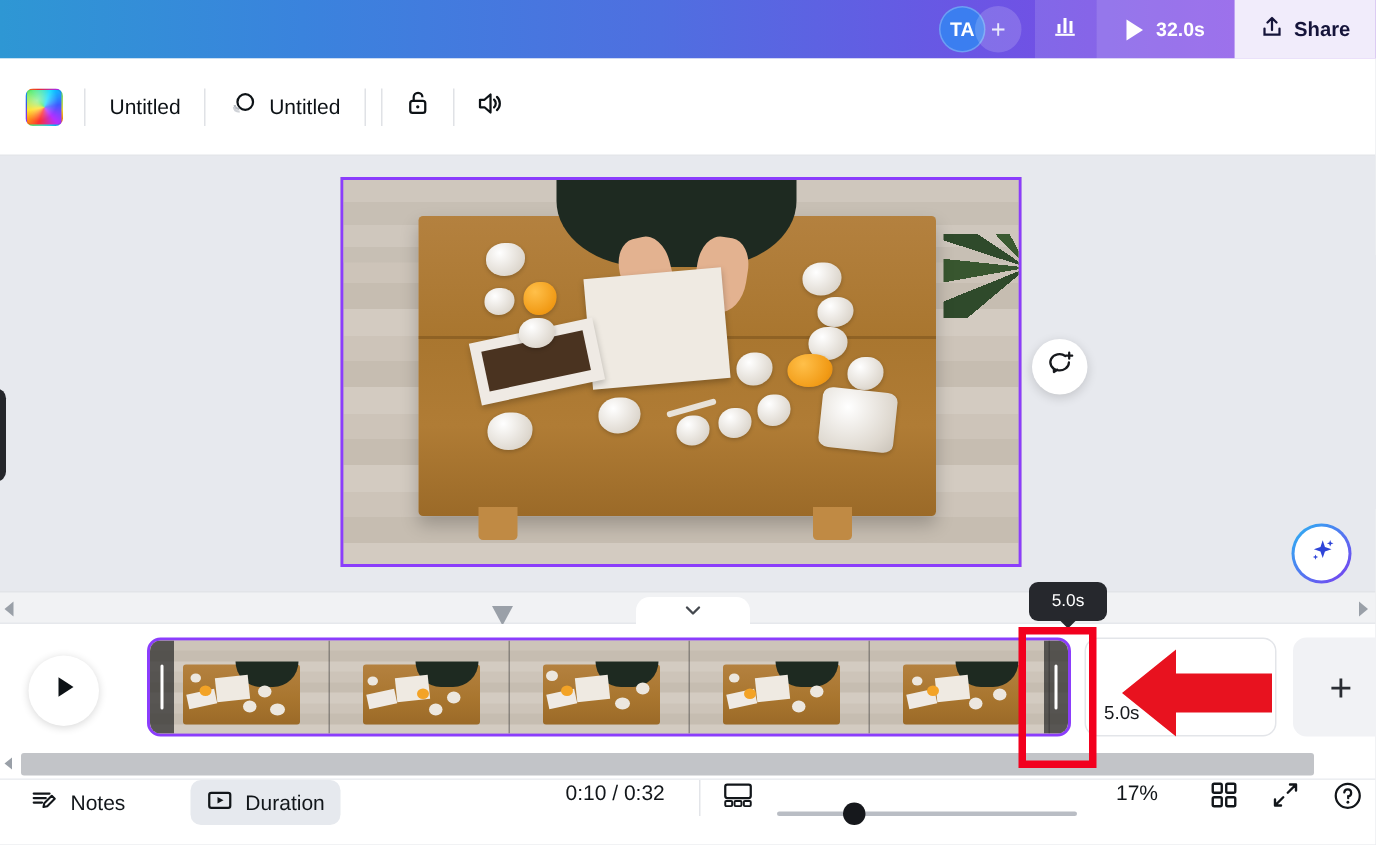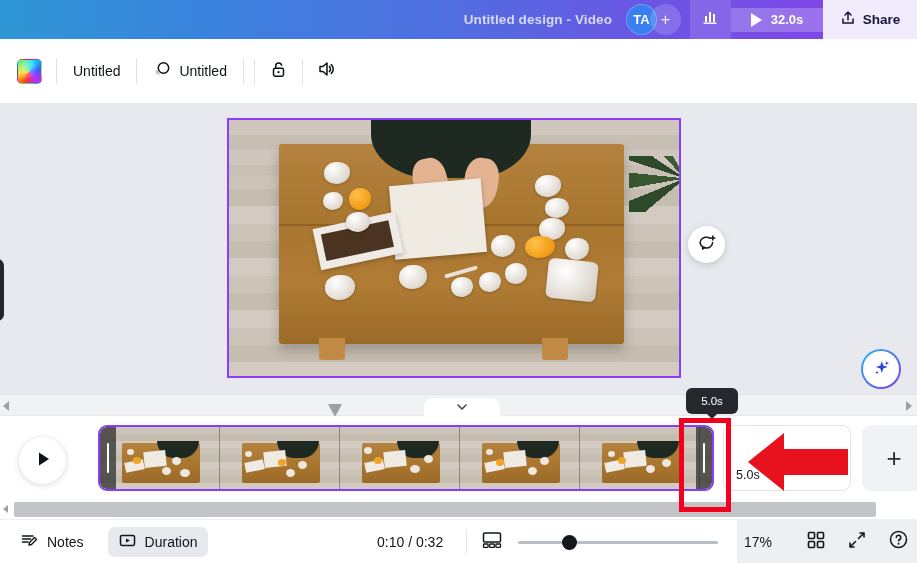--- a/index.html
+++ b/index.html
@@ -31,21 +31,21 @@
     width: 31px; height: 31px; border-radius: 50%;
     background: rgba(255,255,255,.16); color: #e9e9fb;
     font-size: 17px; display: flex; align-items: center; justify-content: center;
     margin-left: -7px;
   }
   .stats-btn {
     width: 41px; height: 39px; background: rgba(255,255,255,.13);
     display: flex; align-items: center; justify-content: center; margin-left: 9px;
   }
   .play-btn-top {
-    height: 24px; min-width: 92px; padding: 0 14px;
+    height: 39px; min-width: 92px; padding: 0 14px;
     background: rgba(255,255,255,.23);
     display: flex; align-items: center; justify-content: center; gap: 9px;
     color: #fff; font-size: 13px; font-weight: bold;
   }
   .tri-right {
     width: 0; height: 0; border-left: 11px solid #fff;
     border-top: 7px solid transparent; border-bottom: 7px solid transparent;
   }
   .share-btn {
     height: 39px; min-width: 94px; padding: 13px 15px;
@@ -231,22 +231,22 @@
   }
   .tl-scroll-arrow { position: absolute; left: 3px; top: 5px; width:0;height:0;
     border-right: 5px solid #9aa0a8; border-top: 4.5px solid transparent; border-bottom: 4.5px solid transparent;}
   .tl-scroll-track {
     position: absolute; left: 14px; top: 2px; width: 862px; height: 15px;
     background: #c2c4c8; border-radius: 2px;
   }
 
   
   .bottombar {
-    position: absolute; left: 0; top: 519px; width: 737px; height: 44px;
-    background: #fff; border-top: 1px solid #eceef1; display: flex; align-items: center;
+    position: absolute; left: 0; top: 519px; width: 917px; height: 44px;
+    background: #fff; border-top: 1px solid #eceef1; display: flex; align-items: flex-start; gap: 19px;
   }
   .bb-item {
     height: 30px; display: flex; align-items: center; gap: 8px;
     font-size: 14px; color: #12161a; padding: 0 10px; border-radius: 7px;
   }
   .bb-item.active { background: #e6e9ee; }
   .time-display {
     position: absolute; left: 377px; font-size: 14px; color: #12161a;
   }
   .bb-sep { position: absolute; left: 466px; width: 1px; height: 24px; background: #e3e5e9; }
@@ -279,21 +279,20 @@
     width: 0; height: 0; border-left: 6px solid transparent; border-right: 6px solid transparent;
     border-top: 6px solid #26282d;
   }
 </style>
 </head>
 <body>
 
 <div id="app">
 
   <div class="topbar">
-    <div class="doc-title">Untitled design - Video</div>
     <div class="avatar">TA</div>
     <div class="add-collab">+</div>
     <div class="stats-btn">
       <span>
         <svg width="17" height="17" viewBox="0 0 17 17">
           <rect x="3" y="7" width="2" height="6" fill="#fff"></rect>
           <rect x="7" y="3" width="2" height="10" fill="#fff"></rect>
           <rect x="11" y="5" width="2" height="8" fill="#fff"></rect>
           <rect x="1.5" y="13.5" width="13" height="1.4" fill="#fff"></rect>
         </svg>

